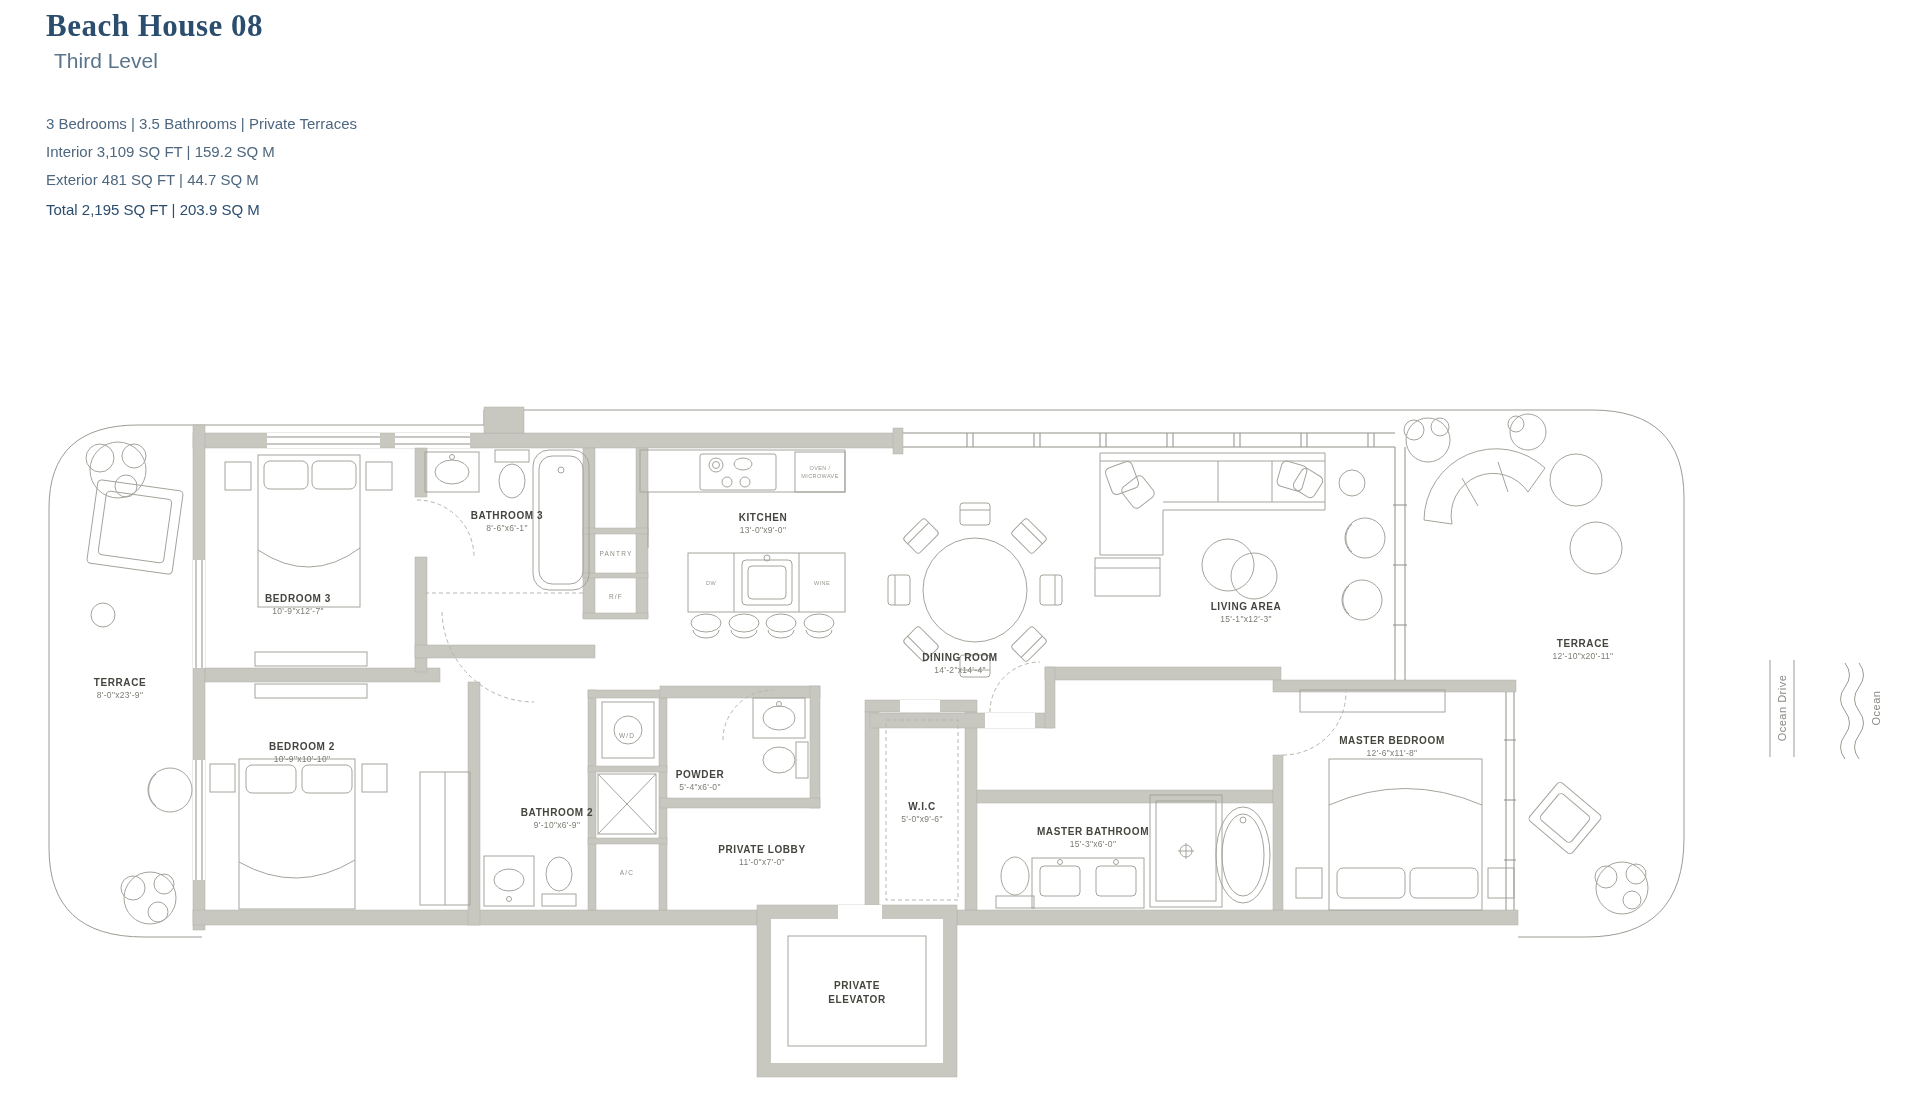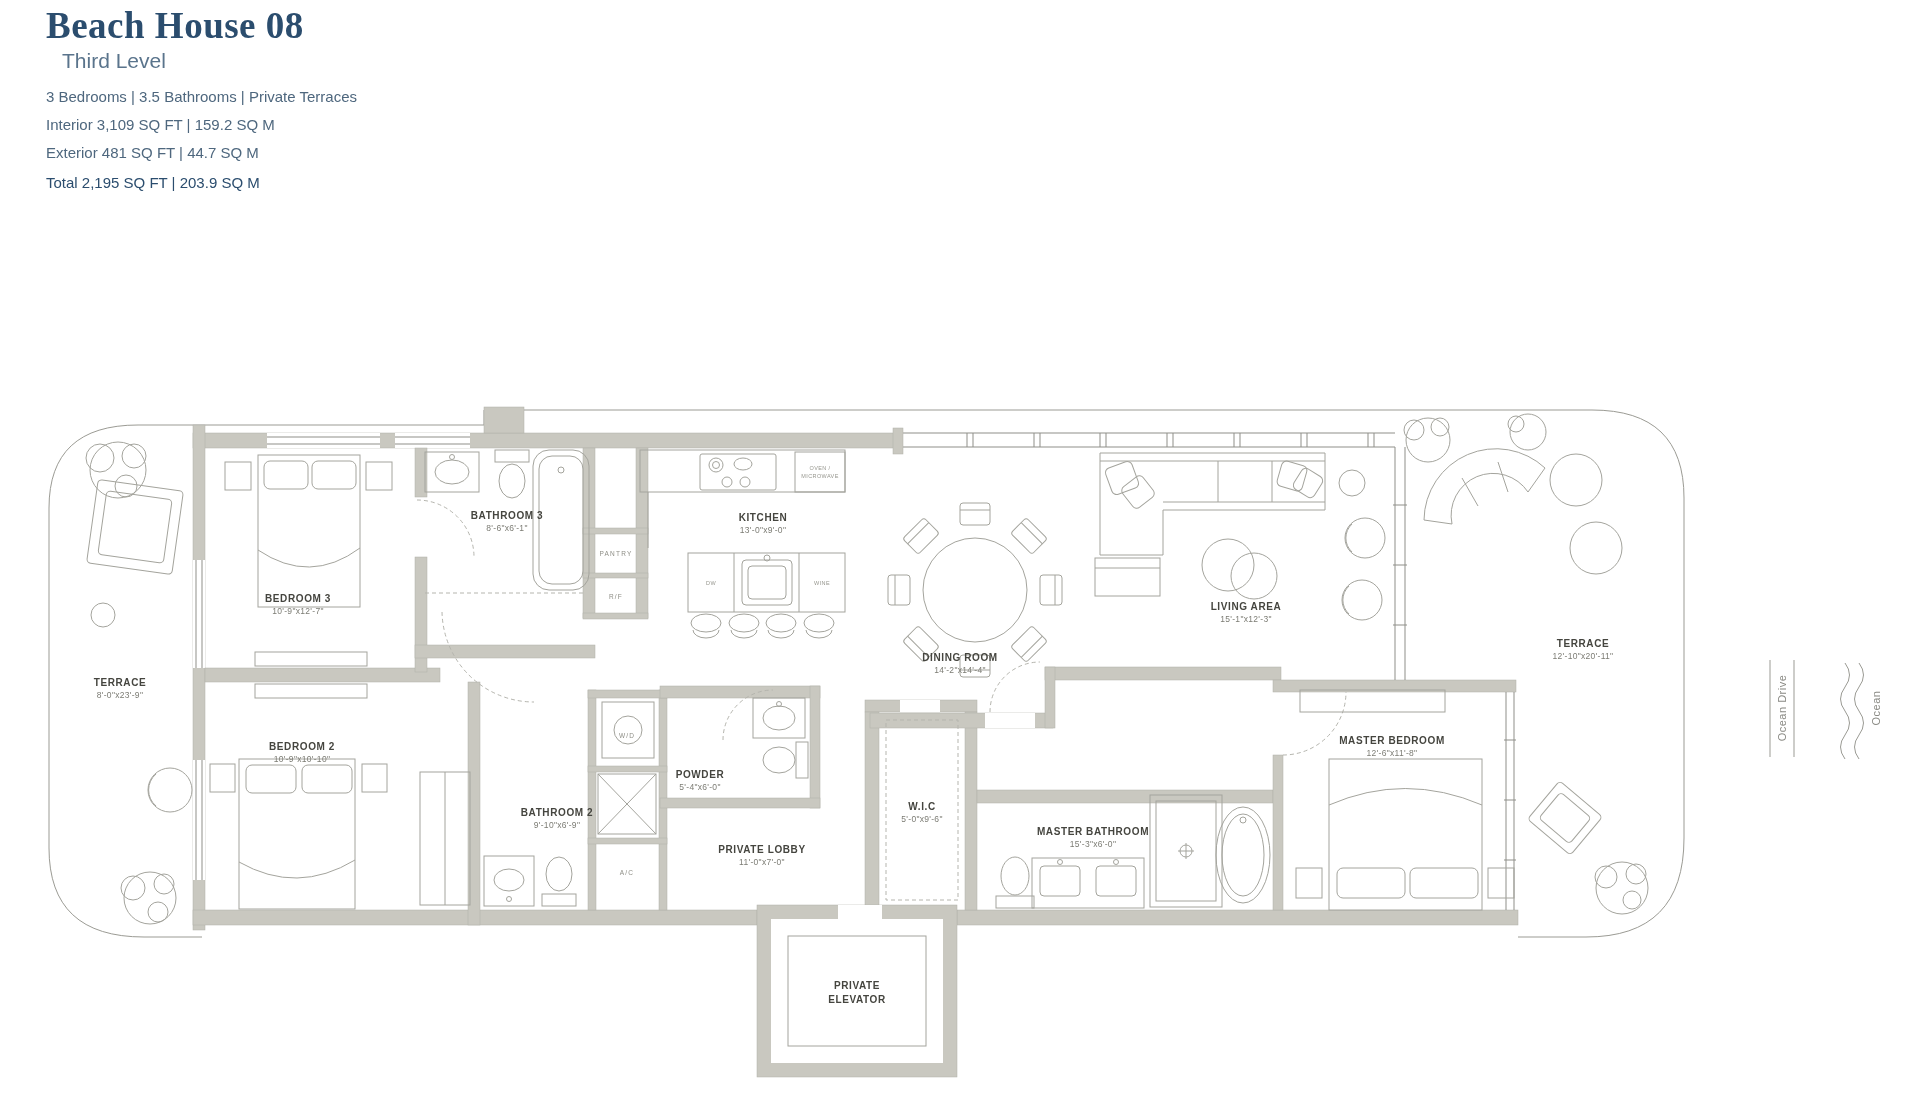--- a/index.html
+++ b/index.html
@@ -1,22 +1,22 @@
 <!DOCTYPE html>
 <html><head>
 <meta charset="utf-8">
 <style>
   html,body{margin:0;padding:0;background:#fff;}
   .page{position:relative;width:1920px;height:1095px;background:#fff;overflow:hidden;
         font-family:"Liberation Sans",sans-serif;}
   .header{position:absolute;left:46px;top:6px;}
-  .title{font-family:"Liberation Serif",serif;font-weight:600;font-size:37px;
+  .title{font-family:"Liberation Serif",serif;font-weight:600;font-size:31px;
          color:#2b4d6e;letter-spacing:.5px;margin:0;line-height:40px;}
-  .subtitle{font-size:21px;color:#5a748c;font-weight:400;margin:2px 0 0 16px;line-height:26px;}
-  .specs{margin-top:15px;}
+  .subtitle{font-size:21px;color:#5a748c;font-weight:400;margin:2px 0 0 8px;line-height:26px;}
+  .specs{margin-top:42px;}
   .specs p{font-size:15px;color:#4e677e;margin:0 0 12px 0;line-height:16px;}
   .specs p.total{font-weight:normal;color:#2b4d6e;margin-top:14px;}
   svg{position:absolute;left:0;top:0;}
   .wall{fill:#c9c8c0;stroke:#b0b0a8;stroke-width:.5;}
   .thin{stroke:#9b9b94;fill:none;stroke-width:1;}
   .furn{stroke:#a4a49d;fill:#fff;stroke-width:1;}
   .furno{stroke:#a4a49d;fill:none;stroke-width:1;}
   .glass{stroke:#8f8f89;fill:none;stroke-width:1;}
   .dash{stroke:#b5b5ae;stroke-dasharray:4 3;fill:none;stroke-width:1;}
   .win{fill:#fff;}

